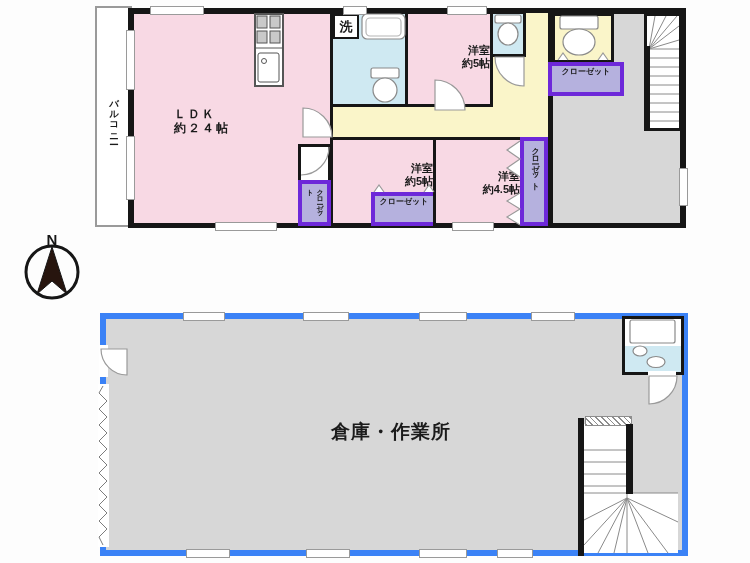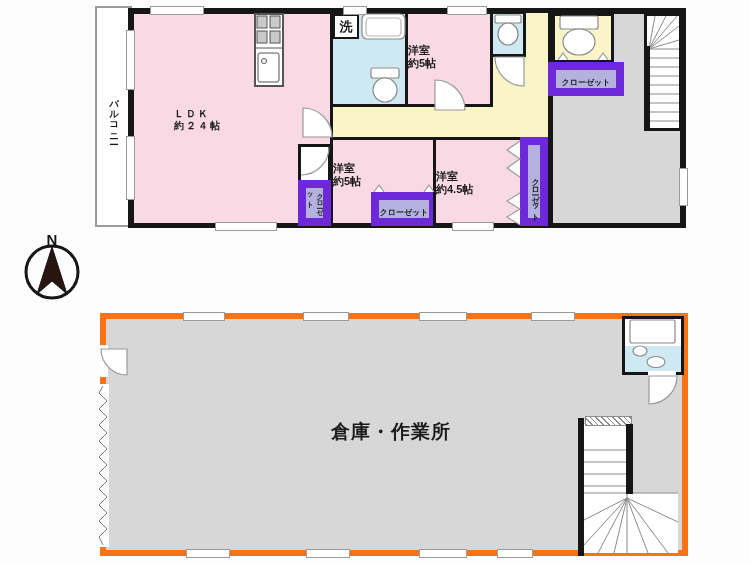--- a/index.html
+++ b/index.html
@@ -3,43 +3,43 @@
 <meta charset="utf-8">
 <style>
   html,body{margin:0;padding:0;background:#f7f7f7;}
   #canvas{
     position:relative;width:750px;height:563px;background:#fdfdfd;overflow:hidden;
     font-family:"Liberation Sans","DejaVu Sans",sans-serif;color:#1b1b1b;
   }
   .abs{position:absolute;box-sizing:border-box;}
   .room{position:absolute;box-sizing:border-box;border:3px solid #161616;z-index:1;}
   .outer1{border:5px solid #161616;}
-  .outer2{border:6px solid #f97316;}
-  .lbl{position:absolute;font-weight:bold;color:#1b1b1b;line-height:1.2;text-align:left;white-space:nowrap;z-index:1;}
+  .outer2{border:6px solid #3b82f6;}
+  .lbl{position:absolute;font-weight:bold;color:#1b1b1b;line-height:1.2;text-align:right;white-space:nowrap;z-index:1;}
   .vtext{writing-mode:vertical-rl;text-orientation:upright;letter-spacing:1px;}
   .win{position:absolute;box-sizing:border-box;background:#ffffff;border:1px solid #9a9a9a;z-index:2;}
   .gap{position:absolute;background:#ffffff;z-index:2;}
   .hatch{position:absolute;background:repeating-linear-gradient(45deg,#8d8d8d 0 1px,#ffffff 1px 4px);z-index:2;}
-  .closet{position:absolute;box-sizing:border-box;border:8px solid #6d28d9;z-index:1;
-          display:flex;align-items:flex-end;justify-content:center;font-weight:bold;}
+  .closet{position:absolute;box-sizing:border-box;border:4px solid #6d28d9;z-index:1;
+          display:flex;align-items:flex-start;justify-content:center;font-weight:bold;}
   svg#overlay{position:absolute;left:0;top:0;z-index:3;pointer-events:none;}
 </style>
 </head>
 <body>
 
 <div id="canvas">
 
   <div class="abs" style="left:95px;top:6px;width:37px;height:221px;background:#fff;border:2px solid #9a9a9a;display:flex;align-items:center;justify-content:center;z-index:0;">
     <span class="vtext" style="font-size:9.5px;font-weight:bold;">バルコニー</span>
   </div>
 
   <div class="room outer1" style="left:128px;top:8px;width:558px;height:220px;background:#faf5c9;"></div>
 
   <div class="room" style="left:131px;top:11px;width:202px;height:215px;background:#f8d9e4;">
-    <div class="lbl" style="left:40px;top:94px;font-size:10px;letter-spacing:2px;text-align:left;">
+    <div class="lbl" style="left:40px;top:94px;font-size:12px;letter-spacing:2px;text-align:left;font-family:Liberation Mono, monospace;">
       <div>ＬＤＫ</div>
       <div>約２４帖</div>
     </div>
   </div>
 
   <div class="abs" style="left:254px;top:13px;width:30px;height:74px;background:#fff;border:2px solid #555;z-index:1;"></div>
 
   <div class="room" style="left:330px;top:11px;width:78px;height:96px;background:#cfe9f2;"></div>
   <div class="abs" style="left:333px;top:14px;width:26px;height:25px;background:#fff;border:2px solid #161616;display:flex;align-items:center;justify-content:center;z-index:1;">
     <span style="font-size:13px;font-weight:bold;">洗</span>

